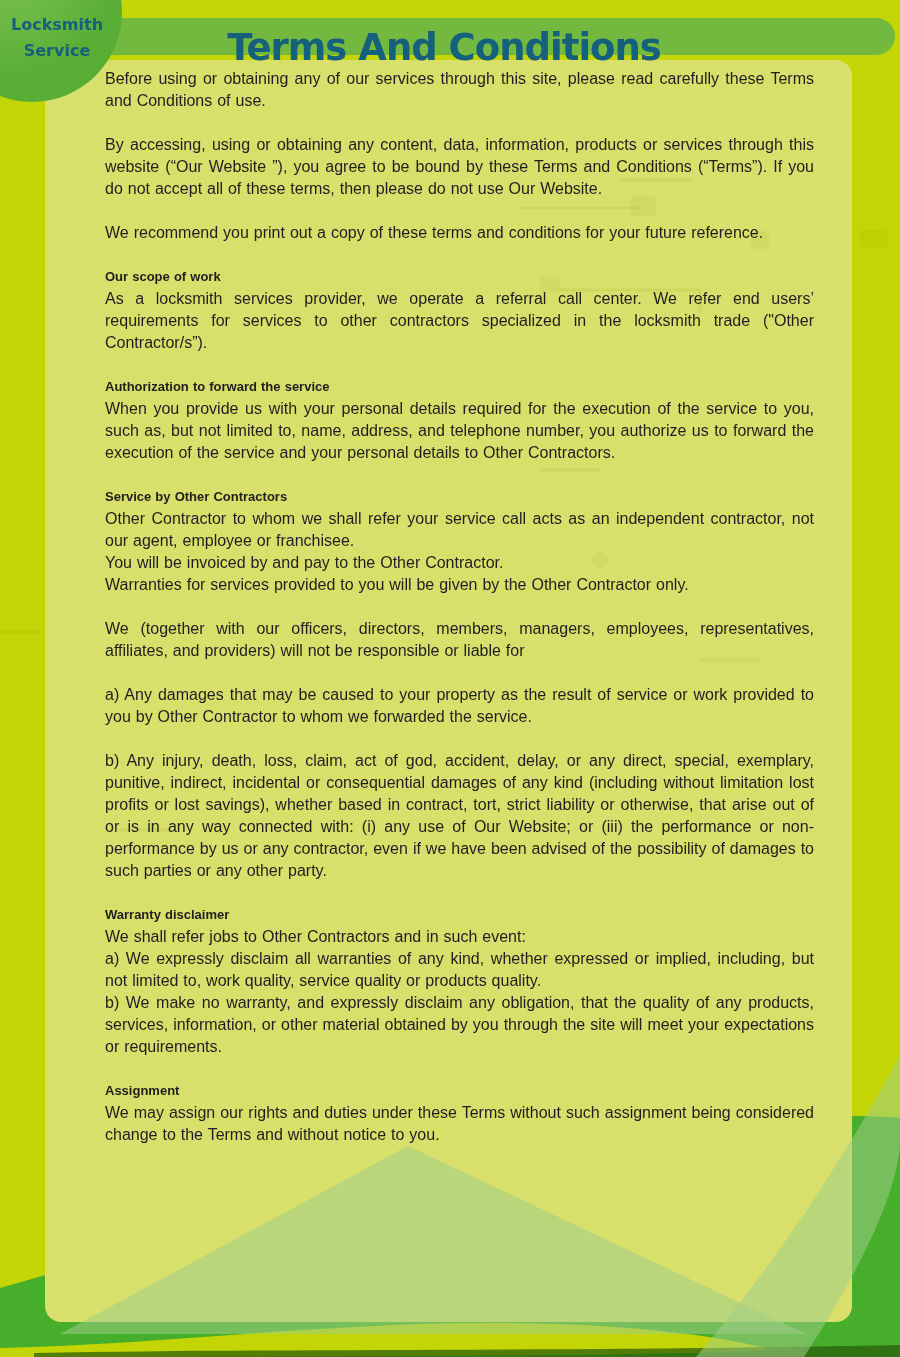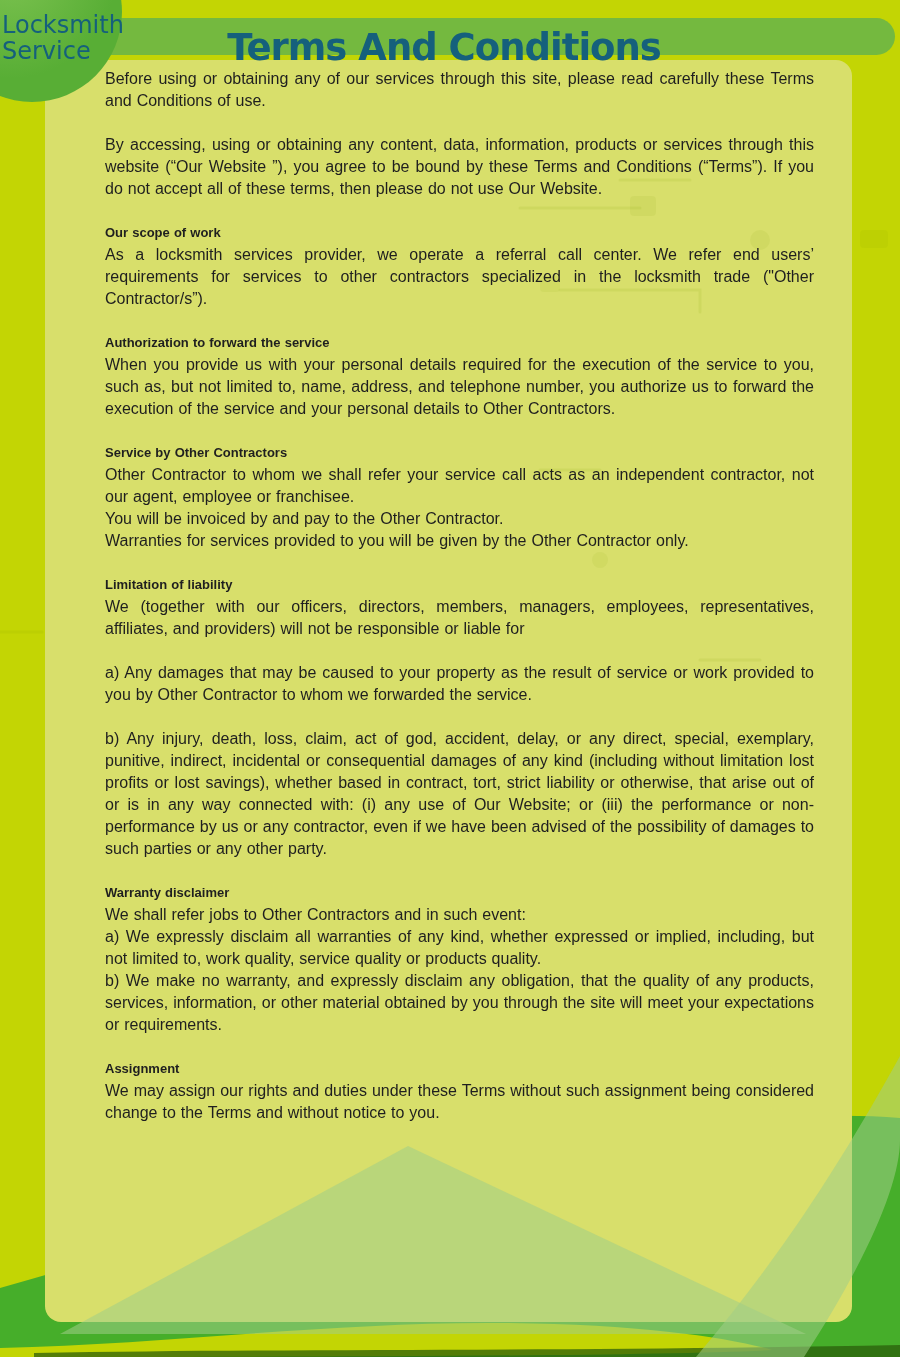--- a/index.html
+++ b/index.html
@@ -80,25 +80,25 @@
     left:-58px; top:-78px;
     width:180px; height:180px;
     border-radius:50%;
     background:radial-gradient(circle at 38% 28%, #7cc250 0%, var(--logo-circle-green,#58ae35) 62%);
     z-index:5;
   }
   .logo-text{
     position:absolute;
     left:2px; top:12px;
     width:110px;
-    text-align:left;
+    text-align:center;
     font-family:"DejaVu Sans", sans-serif;
-    font-size:24px;
+    font-size:16px;
     line-height:26px;
-    font-weight:normal;
+    font-weight:bold;
     color:var(--title-teal,#15607c);
     z-index:6;
   }
 </style>
 </head>
 <body>
 
 <div class="page">
 
   <svg class="decor decor-bottom" width="900" height="1357" viewBox="0 0 900 1357" aria-hidden="true">
@@ -126,29 +126,29 @@
       <circle cx="760" cy="240" r="10"></circle>
       <circle cx="600" cy="560" r="8"></circle>
     </g>
     <path d="M408 1146 L 60 1334 L 806 1334 Z" fill="rgba(160,205,135,0.55)"></path>
     <path d="M900 1056 C 848 1150 788 1248 696 1357 L 804 1357 C 872 1252 900 1180 900 1140 Z" fill="rgba(160,205,135,0.55)"></path>
   </svg>
 
   <div class="content">
       <div class="p">Before using or obtaining any of our services through this site, please read carefully these Terms and Conditions of use.</div>
       <div class="p">By accessing, using or obtaining any content, data, information, products or services through this website (“Our Website ”), you agree to be bound by these Terms and Conditions (“Terms”). If you do not accept all of these terms, then please do not use Our Website.</div>
+      <div class="p">We recommend you print out a copy of these terms and conditions for your future reference.</div>
       <div class="h">Our scope of work</div>
       <div class="p">As a locksmith services provider, we operate a referral call center. We refer end users’ requirements for services to other contractors specialized in the locksmith trade ("Other Contractor/s”).</div>
       <div class="h">Authorization to forward the service</div>
       <div class="p">When you provide us with your personal details required for the execution of the service to you, such as, but not limited to, name, address, and telephone number, you authorize us to forward the execution of the service and your personal details to Other Contractors.</div>
       <div class="h">Service by Other Contractors</div>
       <div class="p">Other Contractor to whom we shall refer your service call acts as an independent contractor, not our agent, employee or franchisee.
 You will be invoiced by and pay to the Other Contractor.
 Warranties for services provided to you will be given by the Other Contractor only.</div>
-      <div class="h">Limitation of liability</div>
       <div class="p">We (together with our officers, directors, members, managers, employees, representatives, affiliates, and providers) will not be responsible or liable for</div>
       <div class="p">a) Any damages that may be caused to your property as the result of service or work provided to you by Other Contractor to whom we forwarded the service.</div>
       <div class="p">b) Any injury, death, loss, claim, act of god, accident, delay, or any direct, special, exemplary, punitive, indirect, incidental or consequential damages of any kind (including without limitation lost profits or lost savings), whether based in contract, tort, strict liability or otherwise, that arise out of or is in any way connected with: (i) any use of Our Website; or (iii) the performance or non-performance by us or any contractor, even if we have been advised of the possibility of damages to such parties or any other party.</div>
       <div class="h">Warranty disclaimer</div>
       <div class="p">We shall refer jobs to Other Contractors and in such event:
 a) We expressly disclaim all warranties of any kind, whether expressed or implied, including, but not limited to, work quality, service quality or products quality.
 b) We make no warranty, and expressly disclaim any obligation, that the quality of any products, services, information, or other material obtained by you through the site will meet your expectations or requirements.</div>
       <div class="h">Assignment</div>
       <div class="p">We may assign our rights and duties under these Terms without such assignment being considered change to the Terms and without notice to you.</div>
     </div>

